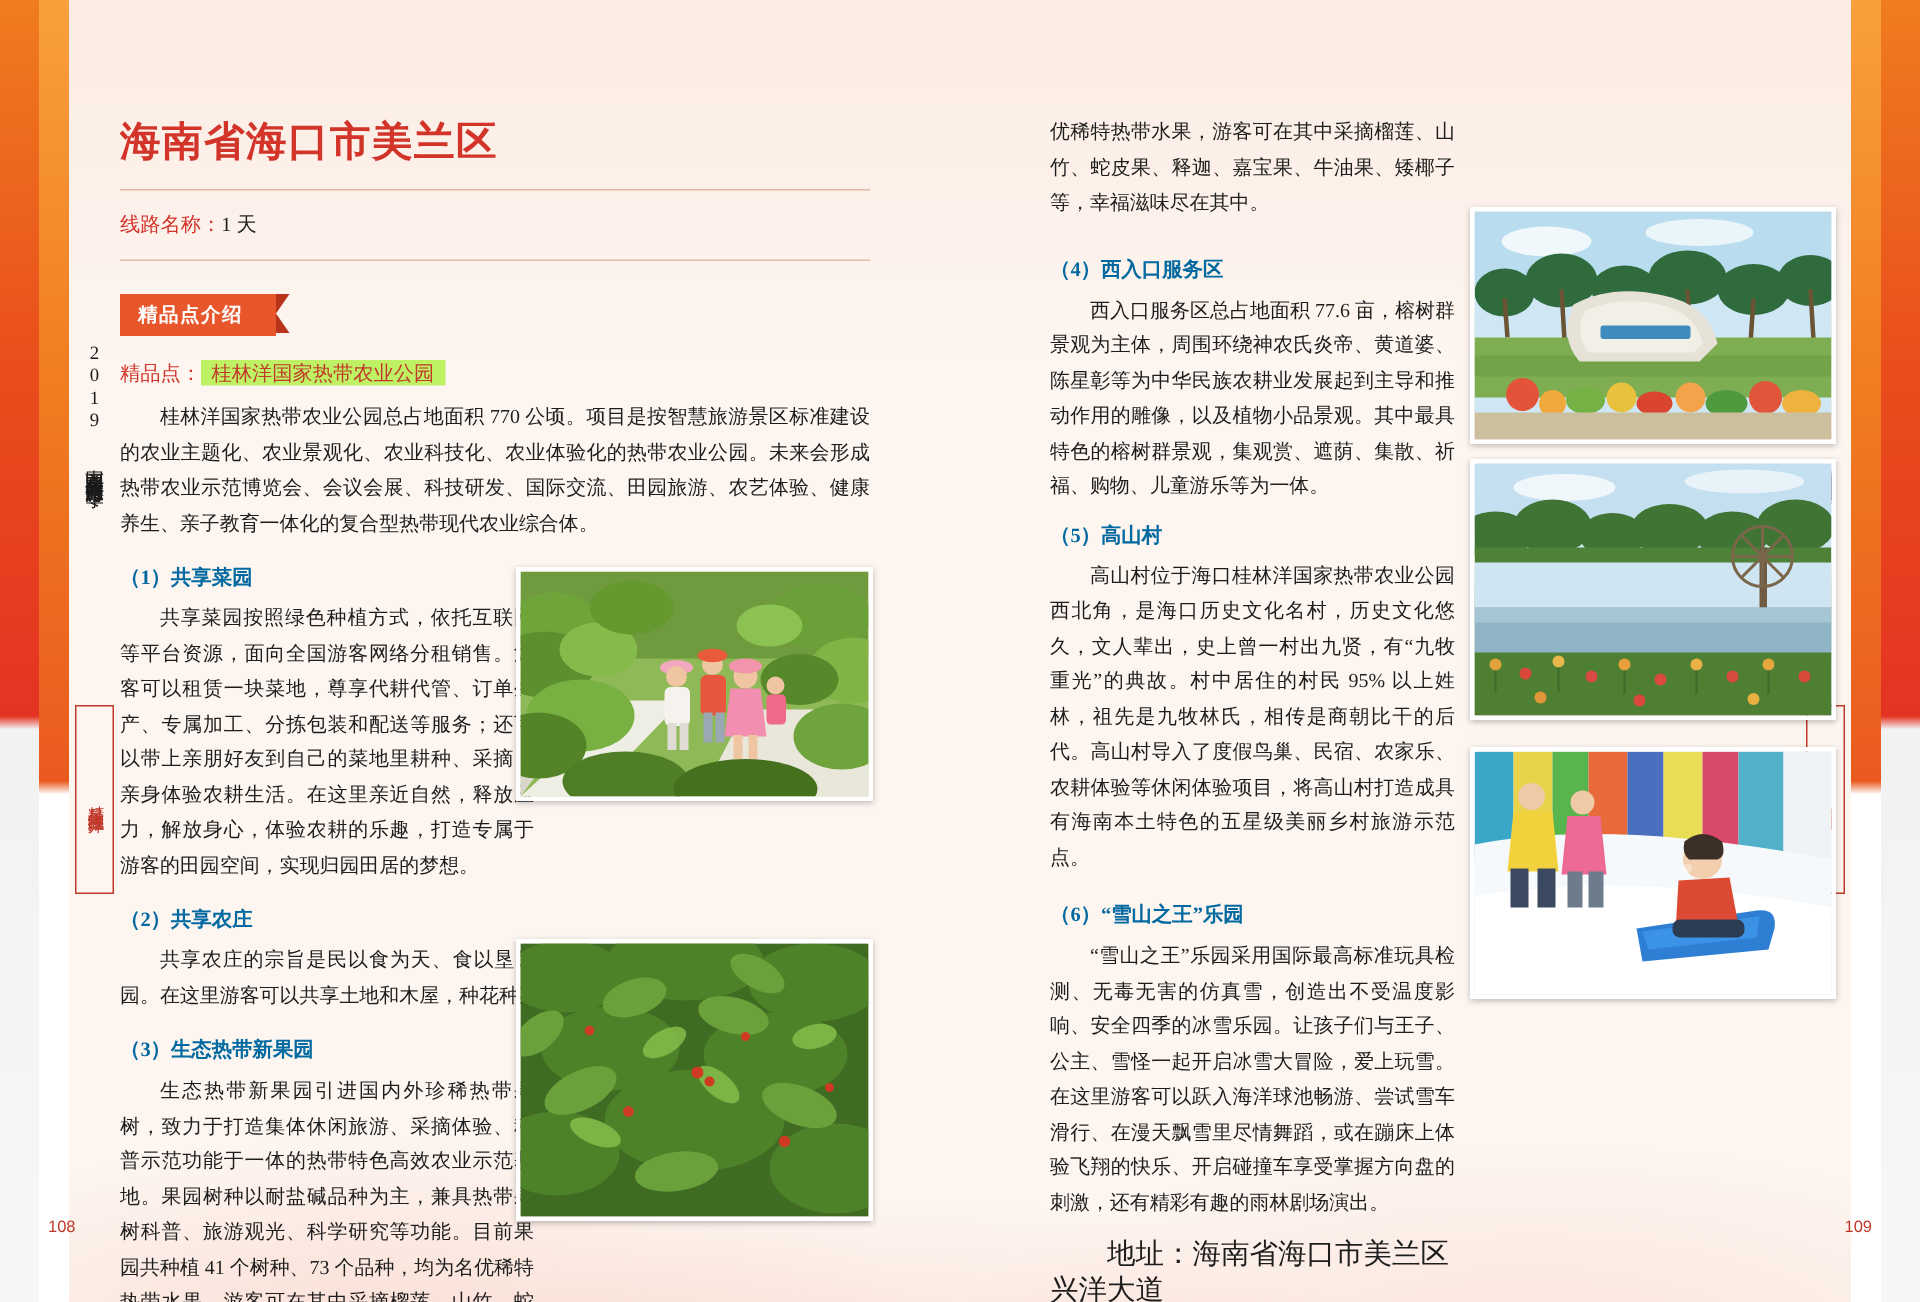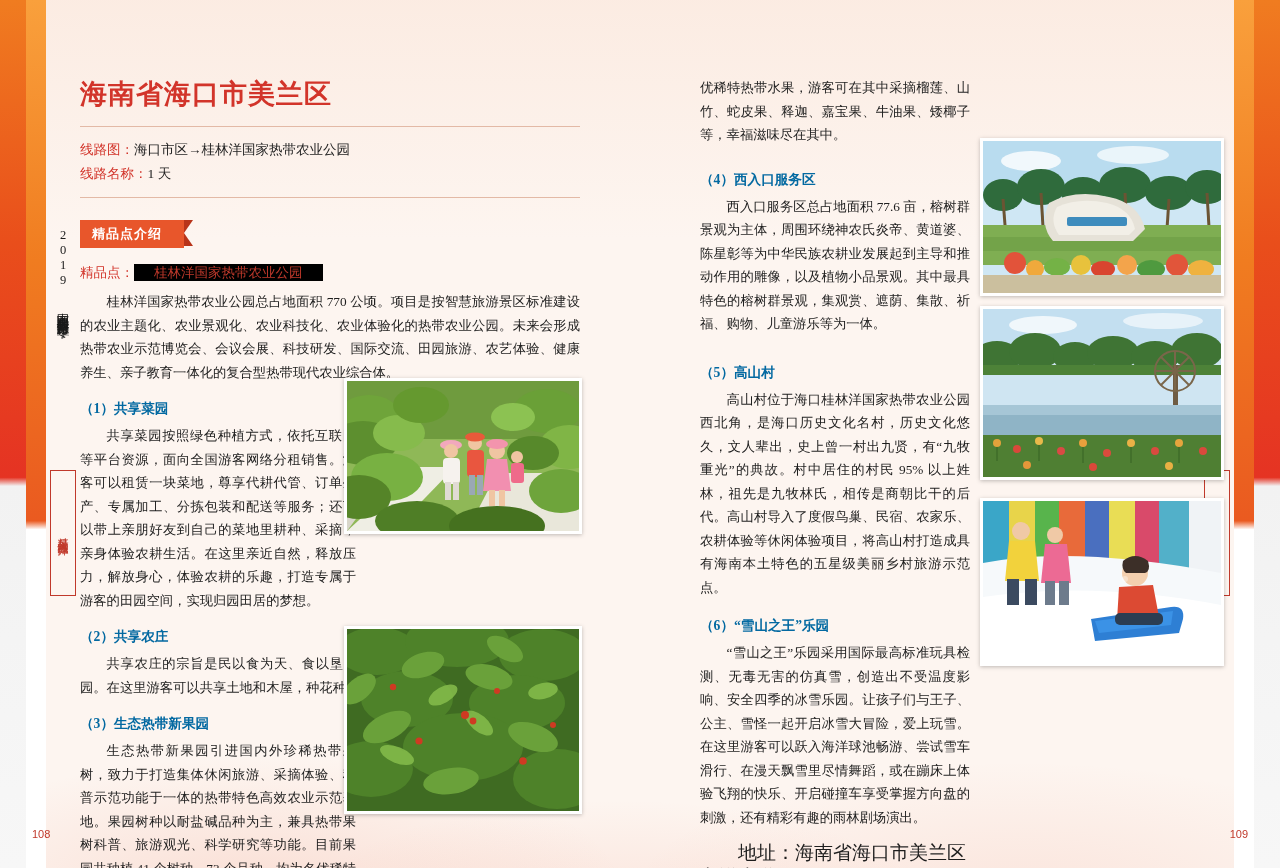--- a/index.html
+++ b/index.html
@@ -106,21 +106,21 @@
     letter-spacing: 1px;
     padding: 6px 0;
     font-family: "Liberation Serif", serif;
     box-sizing: border-box;
   }
   .side-box.left { left: 50px; top: 470px; }
   .side-box.right { right: 50px; top: 470px; }
 
   .page-num {
     position: absolute;
-    bottom: 28px;
+    bottom: 44px;
     font-size: 11px;
     color: #c0392b;
     font-family: "Liberation Sans", sans-serif;
   }
   .page-num.left { left: 32px; }
   .page-num.right { right: 32px; }
 
   
   .col {
     position: absolute;
@@ -183,22 +183,22 @@
     border-bottom: 13px solid #b8341a;
     border-right: 9px solid transparent;
   }
 
   .highlight-line {
     font-size: 13.5px;
     color: #d2342a;
     margin: 0 0 8px 0;
   }
   .highlight-name {
-    background: #000000;
-    padding: 1px 20px;
+    background: #bef264;
+    padding: 1px 7px;
     color: #c0392b;
   }
 
   p.body {
     font-size: 13.3px;
     line-height: 23.5px;
     color: #1d1d1d;
     margin: 0 0 12px 0;
     text-align: justify;
     text-indent: 2em;
@@ -281,23 +281,20 @@
   <div class="side-box right">精品景点线路推介</div>
 
   <div class="page-num left">108</div>
   <div class="page-num right">109</div>
 
   <div class="col col-left">
     <h1 class="doc-title">海南省海口市美兰区</h1>
     <div class="title-rule"></div>
 
     <p class="meta-line">
-      <span class="meta-label">线路图：</span><span>海口市区→桂林洋国家热带农业公园</span>
-    </p>
-    <p class="meta-line">
       <span class="meta-label">线路名称：</span><span>1 天</span>
     </p>
 
     <div class="meta-rule"></div>
 
     <div class="ribbon">精品点介绍</div>
 
     <p class="highlight-line">
       <span>精品点：</span><span class="highlight-name">桂林洋国家热带农业公园</span>
     </p>
@@ -313,21 +310,21 @@
     <h3 class="sub">（3）生态热带新果园</h3>
     <p class="body" style="width:276px;">生态热带新果园引进国内外珍稀热带果树，致力于打造集体休闲旅游、采摘体验、科普示范功能于一体的热带特色高效农业示范基地。果园树种以耐盐碱品种为主，兼具热带果树科普、旅游观光、科学研究等功能。目前果园共种植 41 个树种、73 个品种，均为名优稀特热带水果，游客可在其中采摘榴莲、山竹、蛇皮果、释迦、嘉宝果、牛油果、矮椰子等，幸福滋味尽在其中。</p>
   </div>
 
   <div class="col col-right">
     <p class="body" style="width:270px; text-indent:0;">优稀特热带水果，游客可在其中采摘榴莲、山竹、蛇皮果、释迦、嘉宝果、牛油果、矮椰子等，幸福滋味尽在其中。</p>
 
     <h3 class="sub" style="margin-top:24px;">（4）西入口服务区</h3>
     <p class="body" style="width:270px;">西入口服务区总占地面积 77.6 亩，榕树群景观为主体，周围环绕神农氏炎帝、黄道婆、陈星彰等为中华民族农耕业发展起到主导和推动作用的雕像，以及植物小品景观。其中最具特色的榕树群景观，集观赏、遮荫、集散、祈福、购物、儿童游乐等为一体。</p>
 
-    <h3 class="sub" style="margin-top:28px;">（5）高山村</h3>
+    <h3 class="sub" style="margin-top:12px;">（5）高山村</h3>
     <p class="body" style="width:270px;">高山村位于海口桂林洋国家热带农业公园西北角，是海口历史文化名村，历史文化悠久，文人辈出，史上曾一村出九贤，有“九牧重光”的典故。村中居住的村民 95% 以上姓林，祖先是九牧林氏，相传是商朝比干的后代。高山村导入了度假鸟巢、民宿、农家乐、农耕体验等休闲体验项目，将高山村打造成具有海南本土特色的五星级美丽乡村旅游示范点。</p>
 
     <h3 class="sub" style="margin-top:18px;">（6）“雪山之王”乐园</h3>
     <p class="body" style="width:270px;">“雪山之王”乐园采用国际最高标准玩具检测、无毒无害的仿真雪，创造出不受温度影响、安全四季的冰雪乐园。让孩子们与王子、公主、雪怪一起开启冰雪大冒险，爱上玩雪。在这里游客可以跃入海洋球池畅游、尝试雪车滑行、在漫天飘雪里尽情舞蹈，或在蹦床上体验飞翔的快乐、开启碰撞车享受掌握方向盘的刺激，还有精彩有趣的雨林剧场演出。</p>
 
     <p class="addr" style="width:270px;">地址：海南省海口市美兰区兴洋大道</p>
   </div>
 
   <div class="photo" id="photo-garden">
     <div class="sky"></div>

